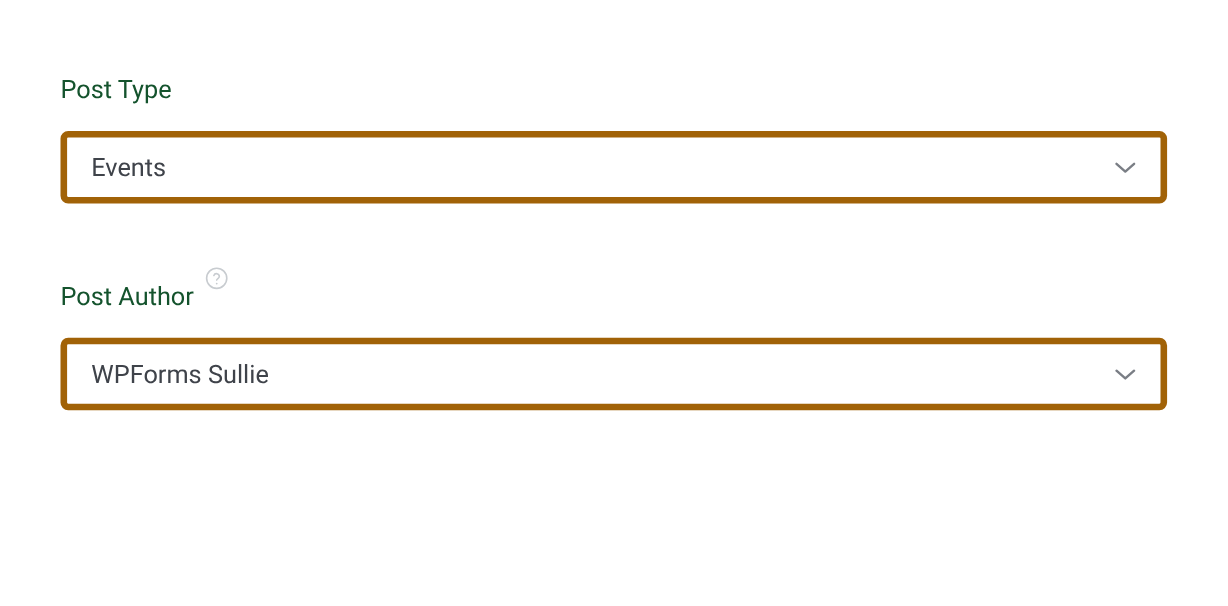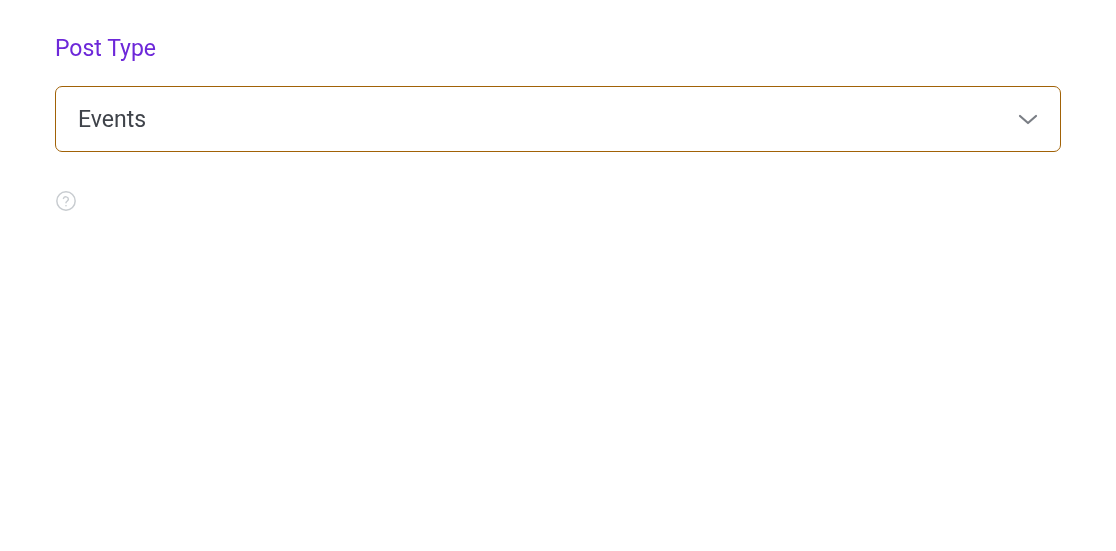--- a/index.html
+++ b/index.html
@@ -21,39 +21,40 @@
       margin-bottom: 0;
     }
     .label-row {
       display: flex;
       align-items: center;
       gap: 10px;
       margin-bottom: 24px;
     }
     .field-label {
       font-size: 23px;
-      color: #6d28d9;
+      color: #14532d;
       font-weight: 400;
+      margin-top: 33px;
     }
     .help-icon {
       width: 22px;
       height: 22px;
       display: inline-flex;
       align-items: center;
       justify-content: center;
       cursor: pointer;
     }
     .help-icon svg {
       width: 22px;
       height: 22px;
     }
     .select-box {
       width: 100%;
       height: 66px;
-      border: 1px solid #a16207;
+      border: 6px solid #a16207;
       border-radius: 7px;
       background: #ffffff;
       display: flex;
       align-items: center;
       justify-content: space-between;
       padding: 0 22px;
       cursor: pointer;
     }
     .select-value {
       font-size: 23px;
@@ -87,21 +88,30 @@
       </svg>
     </span>
   </div>
 </div>
 
 <div class="form-group">
 </div>
 
 <div class="form-group">
   <div class="label-row">
+    <span class="field-label">Post Author</span>
     <span class="help-icon">
       <svg viewBox="0 0 24 24" fill="none" stroke="#c8ccd0" stroke-width="1.6">
         <circle cx="12" cy="12" r="10"></circle>
         <path d="M9.2 9.2a2.8 2.8 0 0 1 5.4 1c0 1.8-2.6 2.2-2.6 3.6" stroke-linecap="round" stroke-linejoin="round"></path>
         <circle cx="12" cy="17.2" r="0.9" fill="#c8ccd0" stroke="none"></circle>
       </svg>
     </span>
   </div>
+  <div class="select-box">
+    <span class="select-value">WPForms Sullie</span>
+    <span class="chevron">
+      <svg viewBox="0 0 20 12" fill="none" stroke="#7a7e85" stroke-width="2.2" stroke-linecap="round" stroke-linejoin="round">
+        <polyline points="2,3 10,10 18,3"></polyline>
+      </svg>
+    </span>
+  </div>
 </div>
 
 </body></html>

